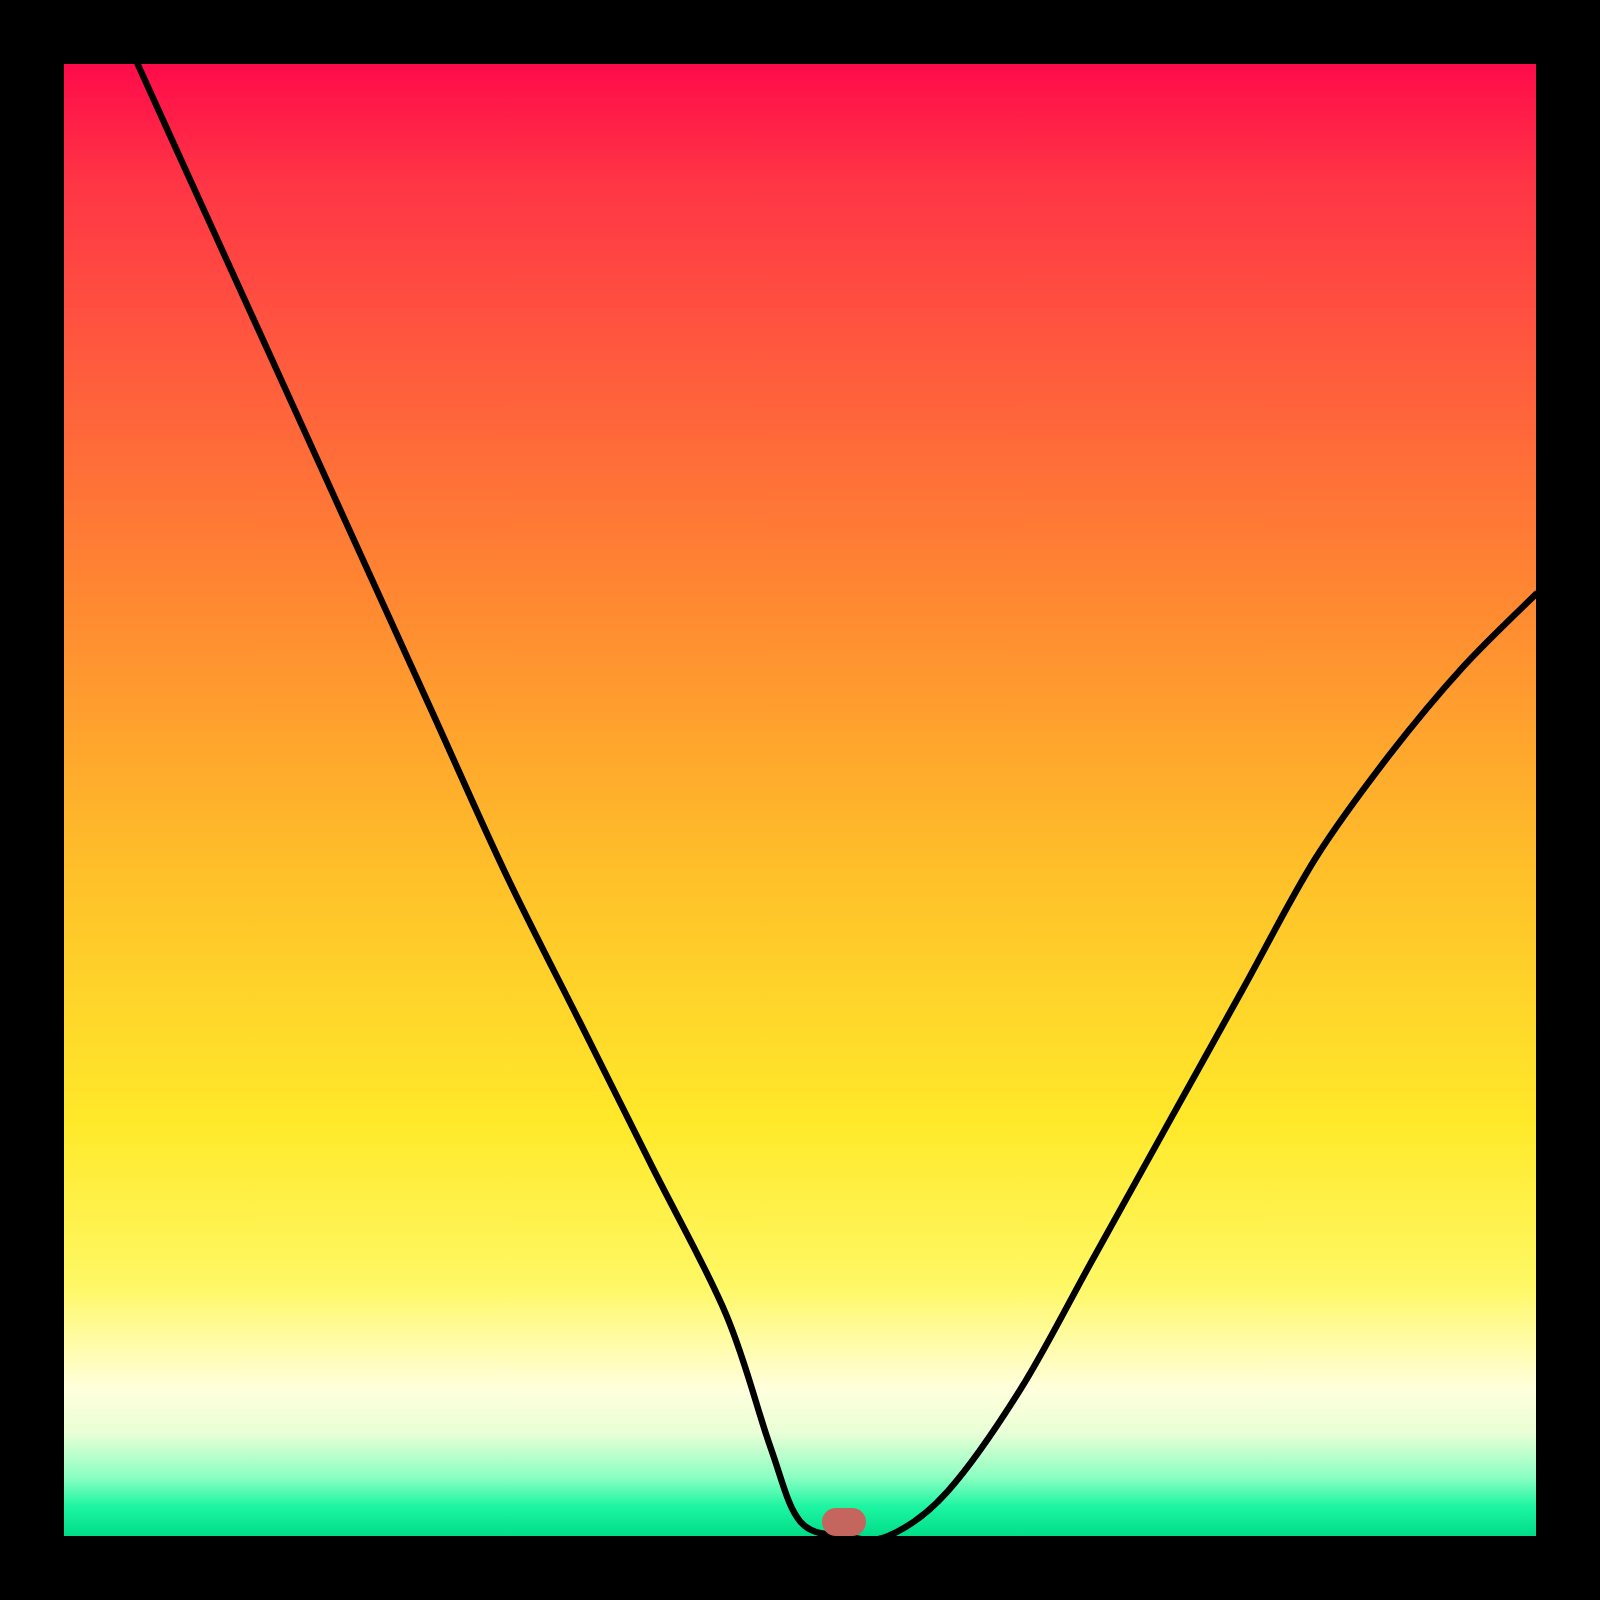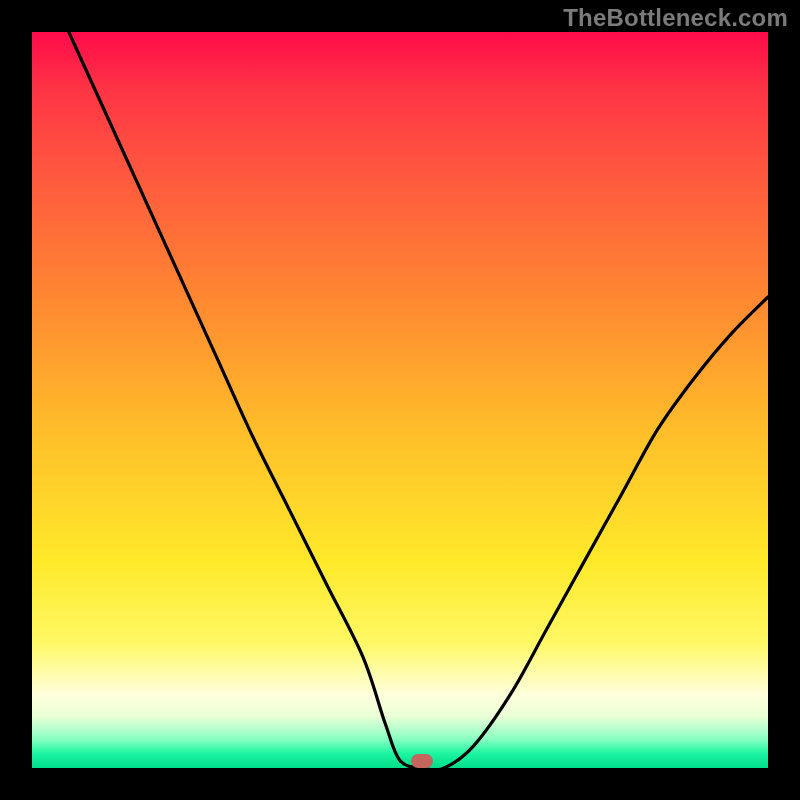--- a/index.html
+++ b/index.html
@@ -62,20 +62,19 @@
     width: 22px;
     height: 14px;
     background: #c4665e;
     border-radius: 7px;
   }
 </style>
 </head>
 <body>
 
 <div class="frame">
-  <div class="watermark">TheBottleneck.com</div>
   <div class="plot-area">
     <svg class="curve" viewBox="0 0 736 736" preserveAspectRatio="none">
       <path id="curve-path" fill="none" stroke="#000" stroke-width="3.2" stroke-linecap="round" stroke-linejoin="round" d="M 36.8 0.0 C 42.9 13.5, 61.3 54.0, 73.6 81.0 C 85.9 107.9, 98.1 134.9, 110.4 161.9 C 122.7 188.9, 134.9 215.9, 147.2 242.9 C 159.5 269.9, 171.7 296.9, 184.0 323.8 C 196.3 350.8, 208.5 379.0, 220.8 404.8 C 233.1 430.6, 245.3 453.9, 257.6 478.4 C 269.9 502.9, 282.1 527.5, 294.4 552.0 C 306.7 576.5, 321.4 602.3, 331.2 625.6 C 341.0 648.9, 347.1 674.7, 353.3 691.8 C 359.4 709.0, 361.9 721.3, 368.0 728.6 C 374.1 736.0, 382.7 734.8, 390.1 736.0 C 397.4 737.2, 403.6 739.7, 412.2 736.0 C 420.7 732.3, 430.6 726.2, 441.6 713.9 C 452.6 701.7, 466.1 682.0, 478.4 662.4 C 490.7 642.8, 502.9 618.2, 515.2 596.2 C 527.5 574.1, 539.7 552.0, 552.0 529.9 C 564.3 507.8, 576.5 485.8, 588.8 463.7 C 601.1 441.6, 613.3 417.1, 625.6 397.4 C 637.9 377.8, 650.1 361.9, 662.4 345.9 C 674.7 330.0, 686.9 315.3, 699.2 301.8 C 711.5 288.3, 729.9 271.1, 736.0 265.0"></path>
     </svg>
     <div class="marker" id="marker" style="left: 379.08px; top: 721.64px;"></div>
   </div>
 </div>
 
 </body></html>

